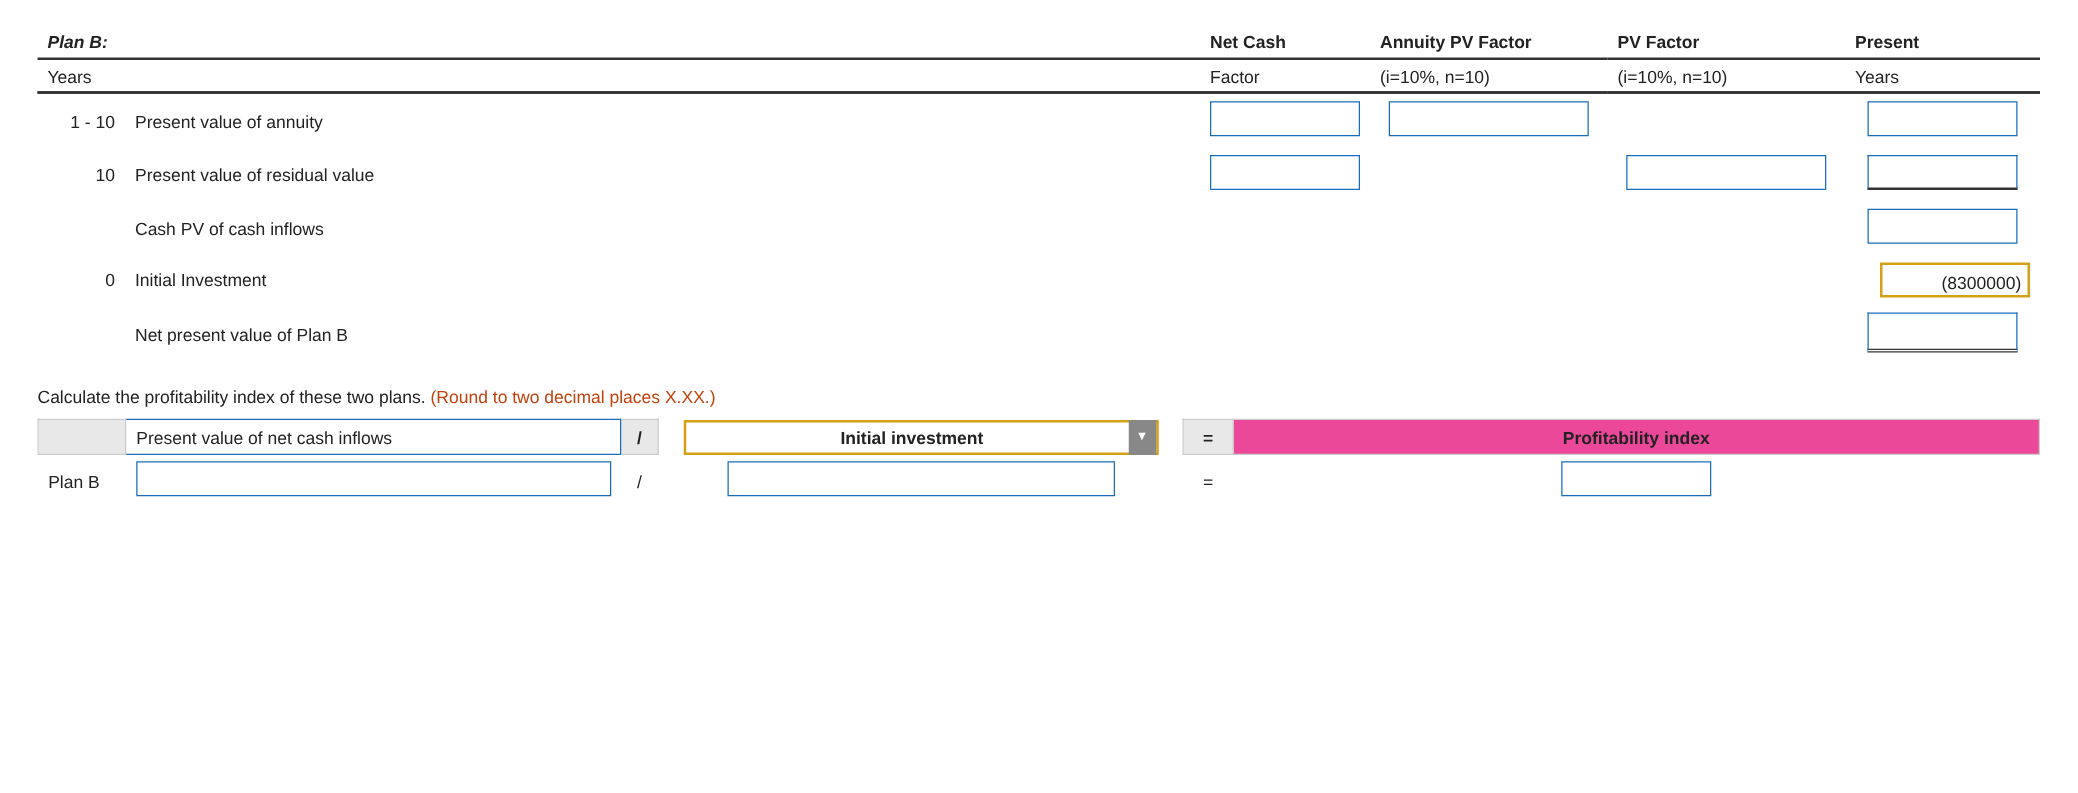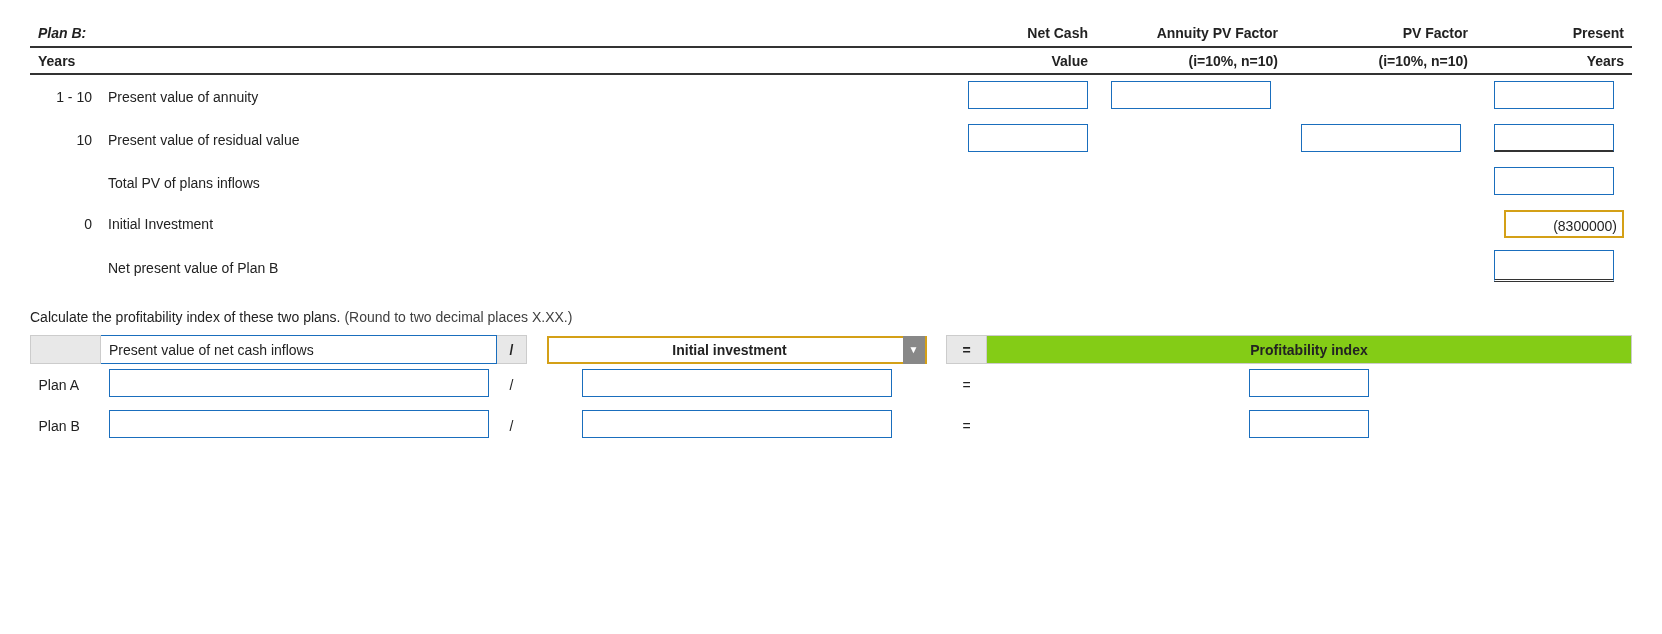--- a/index.html
+++ b/index.html
@@ -10,21 +10,21 @@
       color: #222;
       padding: 20px 30px;
     }
     .plan-b-table {
       width: 100%;
       border-collapse: collapse;
       margin-bottom: 18px;
     }
     .plan-b-table th, .plan-b-table td {
       padding: 5px 8px;
-      text-align: right;
+      text-align: left;
     }
     .plan-b-table td.label-cell {
       text-align: left;
       margin-top: 18px;
     }
     .plan-b-table td.year-cell {
       text-align: right;
       width: 60px;
     }
     .header-row th {
@@ -32,21 +32,21 @@
       font-style: normal;
       border-bottom: 2px solid #333;
     }
     .header-row th.plan-title {
       text-align: left;
       font-style: italic;
       font-weight: bold;
       margin-left: 24px;
     }
     .subheader-row th {
-      font-weight: bold;
+      font-weight: normal;
       border-bottom: 2px solid #333;
       padding-bottom: 4px;
     }
     .subheader-row th.years-label {
       text-align: left;
     }
     .data-row td {
       border: none;
       padding: 6px 8px;
     }
@@ -98,21 +98,21 @@
       display: inline-block;
     }
 
     
     .prof-instruction {
       font-size: 14px;
       margin-bottom: 10px;
       margin-top: 4px;
     }
     .prof-instruction .round-note {
-      color: #404040;
+      color: #c2410c;
     }
     .prof-table {
       width: 100%;
       border-collapse: collapse;
     }
     .prof-table td {
       padding: 5px 8px;
       vertical-align: middle;
     }
     .prof-header-row td {
@@ -198,21 +198,21 @@
       <th class="plan-title col-years">Plan B:</th>
       <th class="col-label"></th>
       <th class="col-net-cash">Net Cash</th>
       <th class="col-annuity">Annuity PV Factor</th>
       <th class="col-pv-factor">PV Factor</th>
       <th class="col-present">Present</th>
     </tr>
     <tr class="subheader-row">
       <th class="years-label col-years">Years</th>
       <th class="col-label"></th>
-      <th class="col-net-cash">Value</th>
+      <th class="col-net-cash">Factor</th>
       <th class="col-annuity">(i=10%, n=10)</th>
       <th class="col-pv-factor">(i=10%, n=10)</th>
       <th class="col-present">Years</th>
     </tr>
   </thead>
   <tbody>
 
     <tr class="data-row">
       <td class="year-cell">1 - 10</td>
       <td class="label-cell">Present value of annuity</td>
@@ -238,21 +238,21 @@
       <td style="text-align:center;">
         <div class="input-box-wide"></div>
       </td>
       <td style="text-align:center;">
         <div style="border: 1.5px solid #1a6ebd; background:#fff; width:120px; height:28px; display:inline-block; border-bottom: 2.5px solid #333;"></div>
       </td>
     </tr>
 
     <tr class="data-row">
       <td class="year-cell"></td>
-      <td class="label-cell">Total PV of plans inflows</td>
+      <td class="label-cell">Cash PV of cash inflows</td>
       <td></td>
       <td></td>
       <td></td>
       <td style="text-align:center;">
         <div class="total-pv-box"></div>
       </td>
     </tr>
 
     <tr class="data-row">
       <td class="year-cell">0</td>
@@ -290,37 +290,23 @@
       <td style="width:70px; background:#e8e8e8; border:1px solid #ccc;"></td>
       <td class="header-pv" style="text-align:left; border:1.5px solid #1a6ebd; background:#fff; width:380px;">Present value of net cash inflows</td>
       <td style="text-align:center; background:#e8e8e8; border:1px solid #ccc; width:30px;">/</td>
       <td style="padding:0; border:none; background:#fff; width:420px;">
         <div class="dropdown-wrapper">
           <span class="dropdown-text">Initial investment</span>
           <div class="dropdown-arrow">▼</div>
         </div>
       </td>
       <td style="text-align:center; background:#e8e8e8; border:1px solid #ccc; width:40px;">=</td>
-      <td style="text-align:center; background:#84cc16; border:1px solid #ccc;">Profitability index</td>
-    </tr>
-
-    <tr class="prof-data-row">
-      <td class="prof-label">Plan A</td>
-      <td style="text-align:center;">
-        <div class="prof-input"></div>
-      </td>
-      <td style="text-align:center;">/</td>
-      <td style="text-align:center;">
-        <div class="prof-input-init"></div>
-      </td>
-      <td style="text-align:center;">=</td>
-      <td style="text-align:center;">
-        <div class="prof-result"></div>
-      </td>
-    </tr>
+      <td style="text-align:center; background:#ec4899; border:1px solid #ccc;">Profitability index</td>
+    </tr>
+
 
     <tr class="prof-data-row">
       <td class="prof-label">Plan B</td>
       <td style="text-align:center;">
         <div class="prof-input"></div>
       </td>
       <td style="text-align:center;">/</td>
       <td style="text-align:center;">
         <div class="prof-input-init"></div>
       </td>

